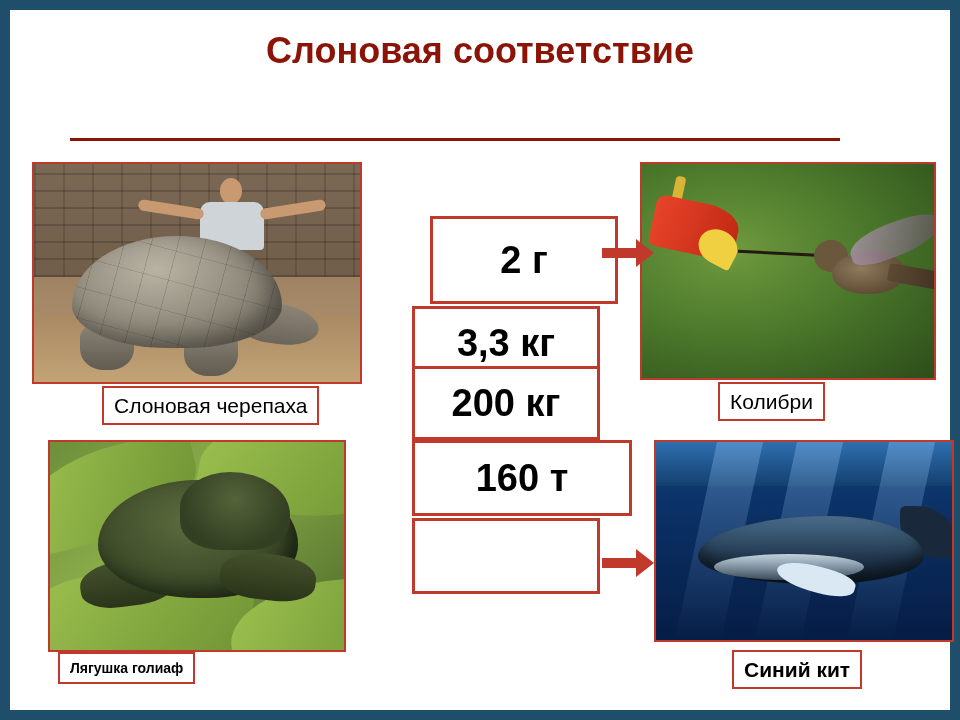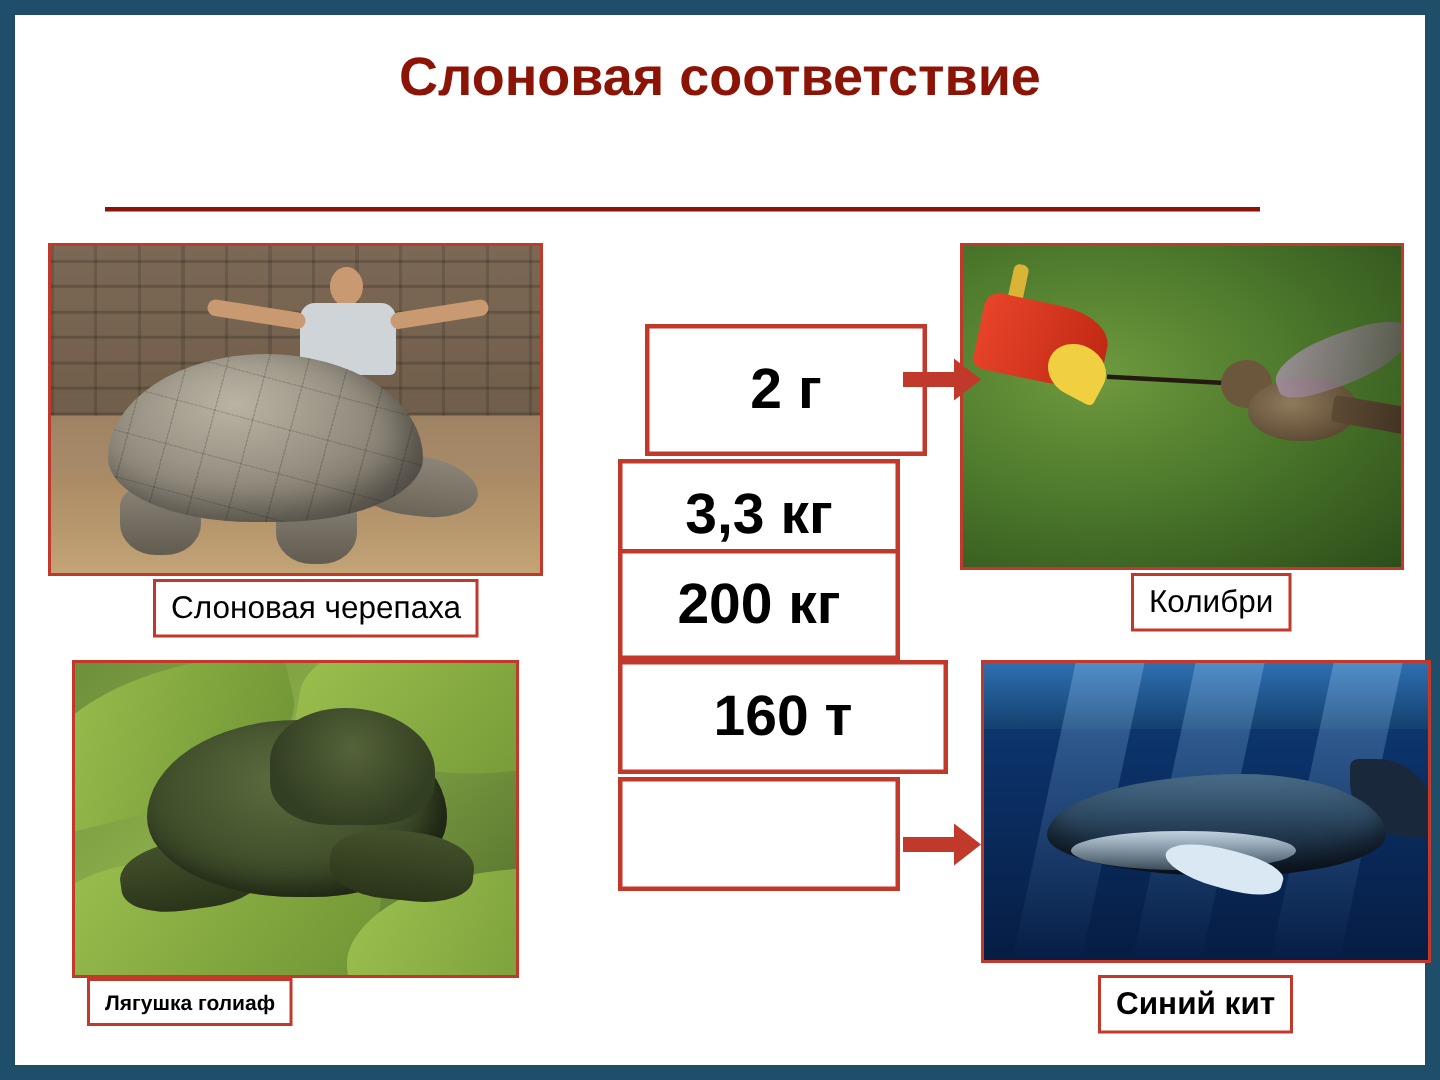--- a/index.html
+++ b/index.html
@@ -260,21 +260,21 @@
     background: #ffffff;
     color: #000000;
     font-size: 21px;
     line-height: 1;
     padding: 7px 10px;
     box-sizing: border-box;
     white-space: nowrap;
   }
   #caption-tortoise { left: 44px;  top: 376px; margin-left: 48px; }
   #caption-frog     { left: 48px;  top: 642px; font-weight: bold; font-size: 14px; }
-  #caption-hummingbird { left: 744px; top: 372px; }
+  #caption-hummingbird { left: 708px; top: 372px; }
   #caption-whale    { left: 722px; top: 640px; font-weight: bold; font-size: 21px; }
 
   
   .massbox {
     position: absolute;
     border: 3px solid #c0392b;
     background: #ffffff;
     box-sizing: border-box;
     display: flex;
     align-items: center;

